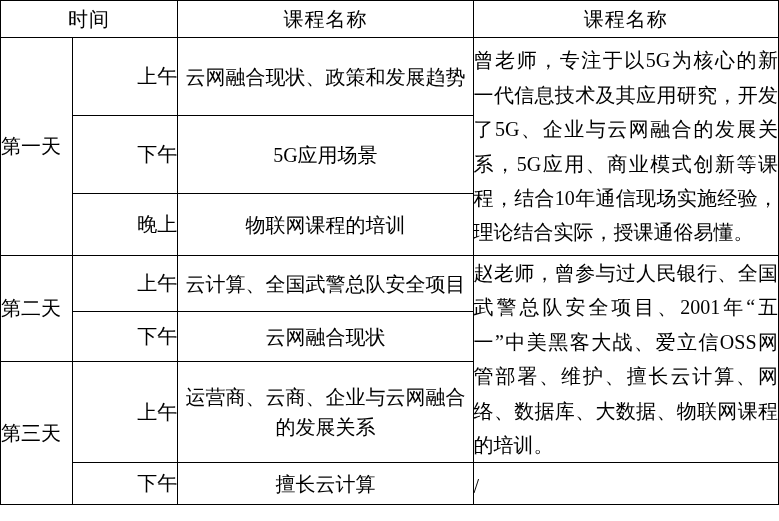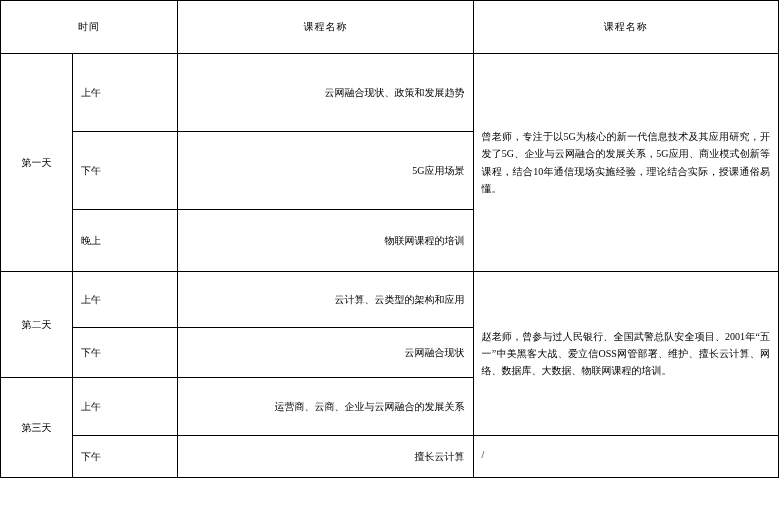--- a/index.html
+++ b/index.html
@@ -13,49 +13,49 @@
     font-family: "Liberation Serif", "DejaVu Serif", serif;
     color: #000000;
   }
   .schedule-table {
     border-collapse: collapse;
     width: 779px;
     table-layout: fixed;
   }
   .schedule-table td, .schedule-table th {
     border: 1px solid #000000;
-    padding: 8px;
+    padding: 0;
     vertical-align: middle;
     font-weight: normal;
-    font-size: 10px;
+    font-size: 20px;
   }
   .hdr {
     text-align: center;
     font-weight: bold;
     font-size: 17px;
     height: 36px;
     letter-spacing: 1px;
   }
   .col-day   { width: 72px; }
   .col-time  { width: 105px; }
   .col-name  { width: 295px; }
   .col-bio   { width: 305px; }
   .day-cell {
-    text-align: center;
+    text-align: left;
     font-size: 15px;
   }
   .time-cell {
-    text-align: left;
+    text-align: right;
     font-size: 15px;
   }
   .course-cell {
     padding: 6px 10px;
     font-size: 15px;
     line-height: 1.5;
-    text-align: right;
+    text-align: center;
   }
   .bio-cell {
     padding: 10px 10px 10px 12px;
     font-size: 15px;
     line-height: 1.72;
     text-align: justify;
     text-justify: inter-ideograph;
     vertical-align: top;
   }
   .bio-cell.slash {
@@ -98,21 +98,21 @@
       <td class="time-cell">下午</td>
       <td class="course-cell">5G应用场景</td>
     </tr>
     <tr class="r3">
       <td class="time-cell">晚上</td>
       <td class="course-cell">物联网课程的培训</td>
     </tr>
     <tr class="r4">
       <td class="day-cell" rowspan="2">第二天</td>
       <td class="time-cell">上午</td>
-      <td class="course-cell">云计算、云类型的架构和应用</td>
+      <td class="course-cell">云计算、全国武警总队安全项目</td>
       <td class="bio-cell" rowspan="3">赵老师，曾参与过人民银行、全国武警总队安全项目、2001年“五一”中美黑客大战、爱立信OSS网管部署、维护、擅长云计算、网络、数据库、大数据、物联网课程的培训。</td>
     </tr>
     <tr class="r5">
       <td class="time-cell">下午</td>
       <td class="course-cell">云网融合现状</td>
     </tr>
     <tr class="r6">
       <td class="day-cell" rowspan="2">第三天</td>
       <td class="time-cell">上午</td>
       <td class="course-cell">运营商、云商、企业与云网融合的发展关系</td>

